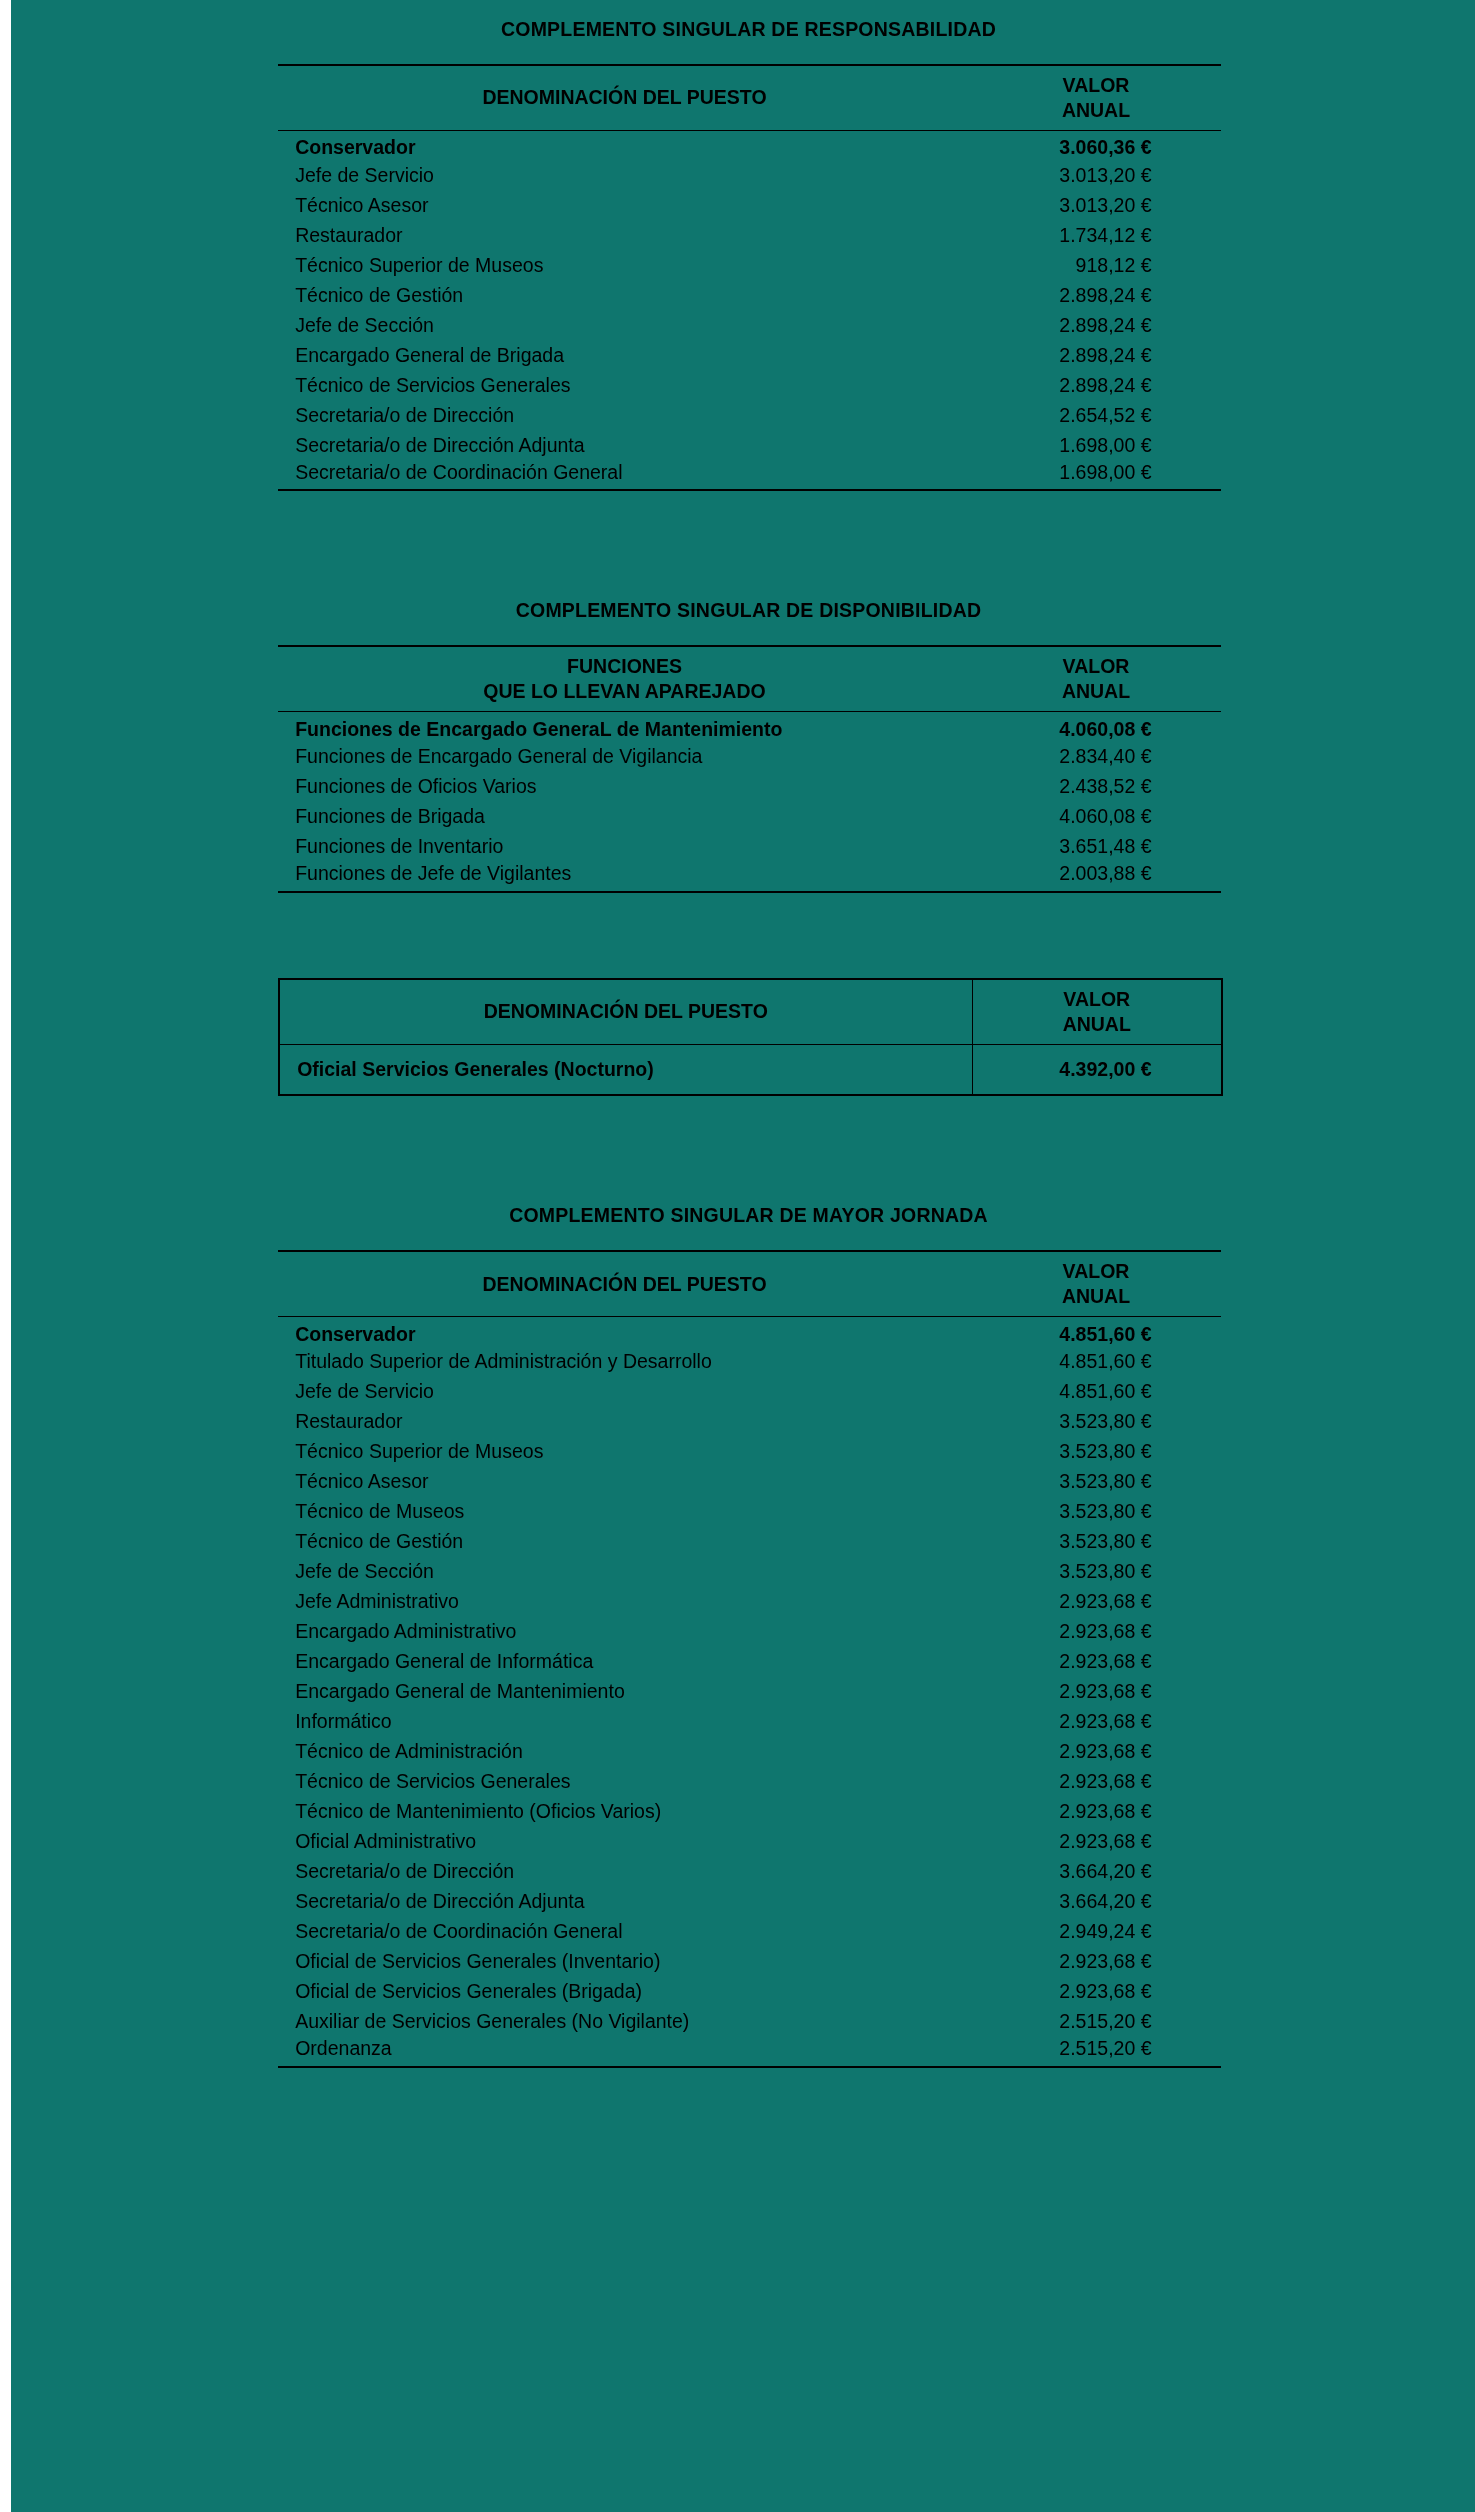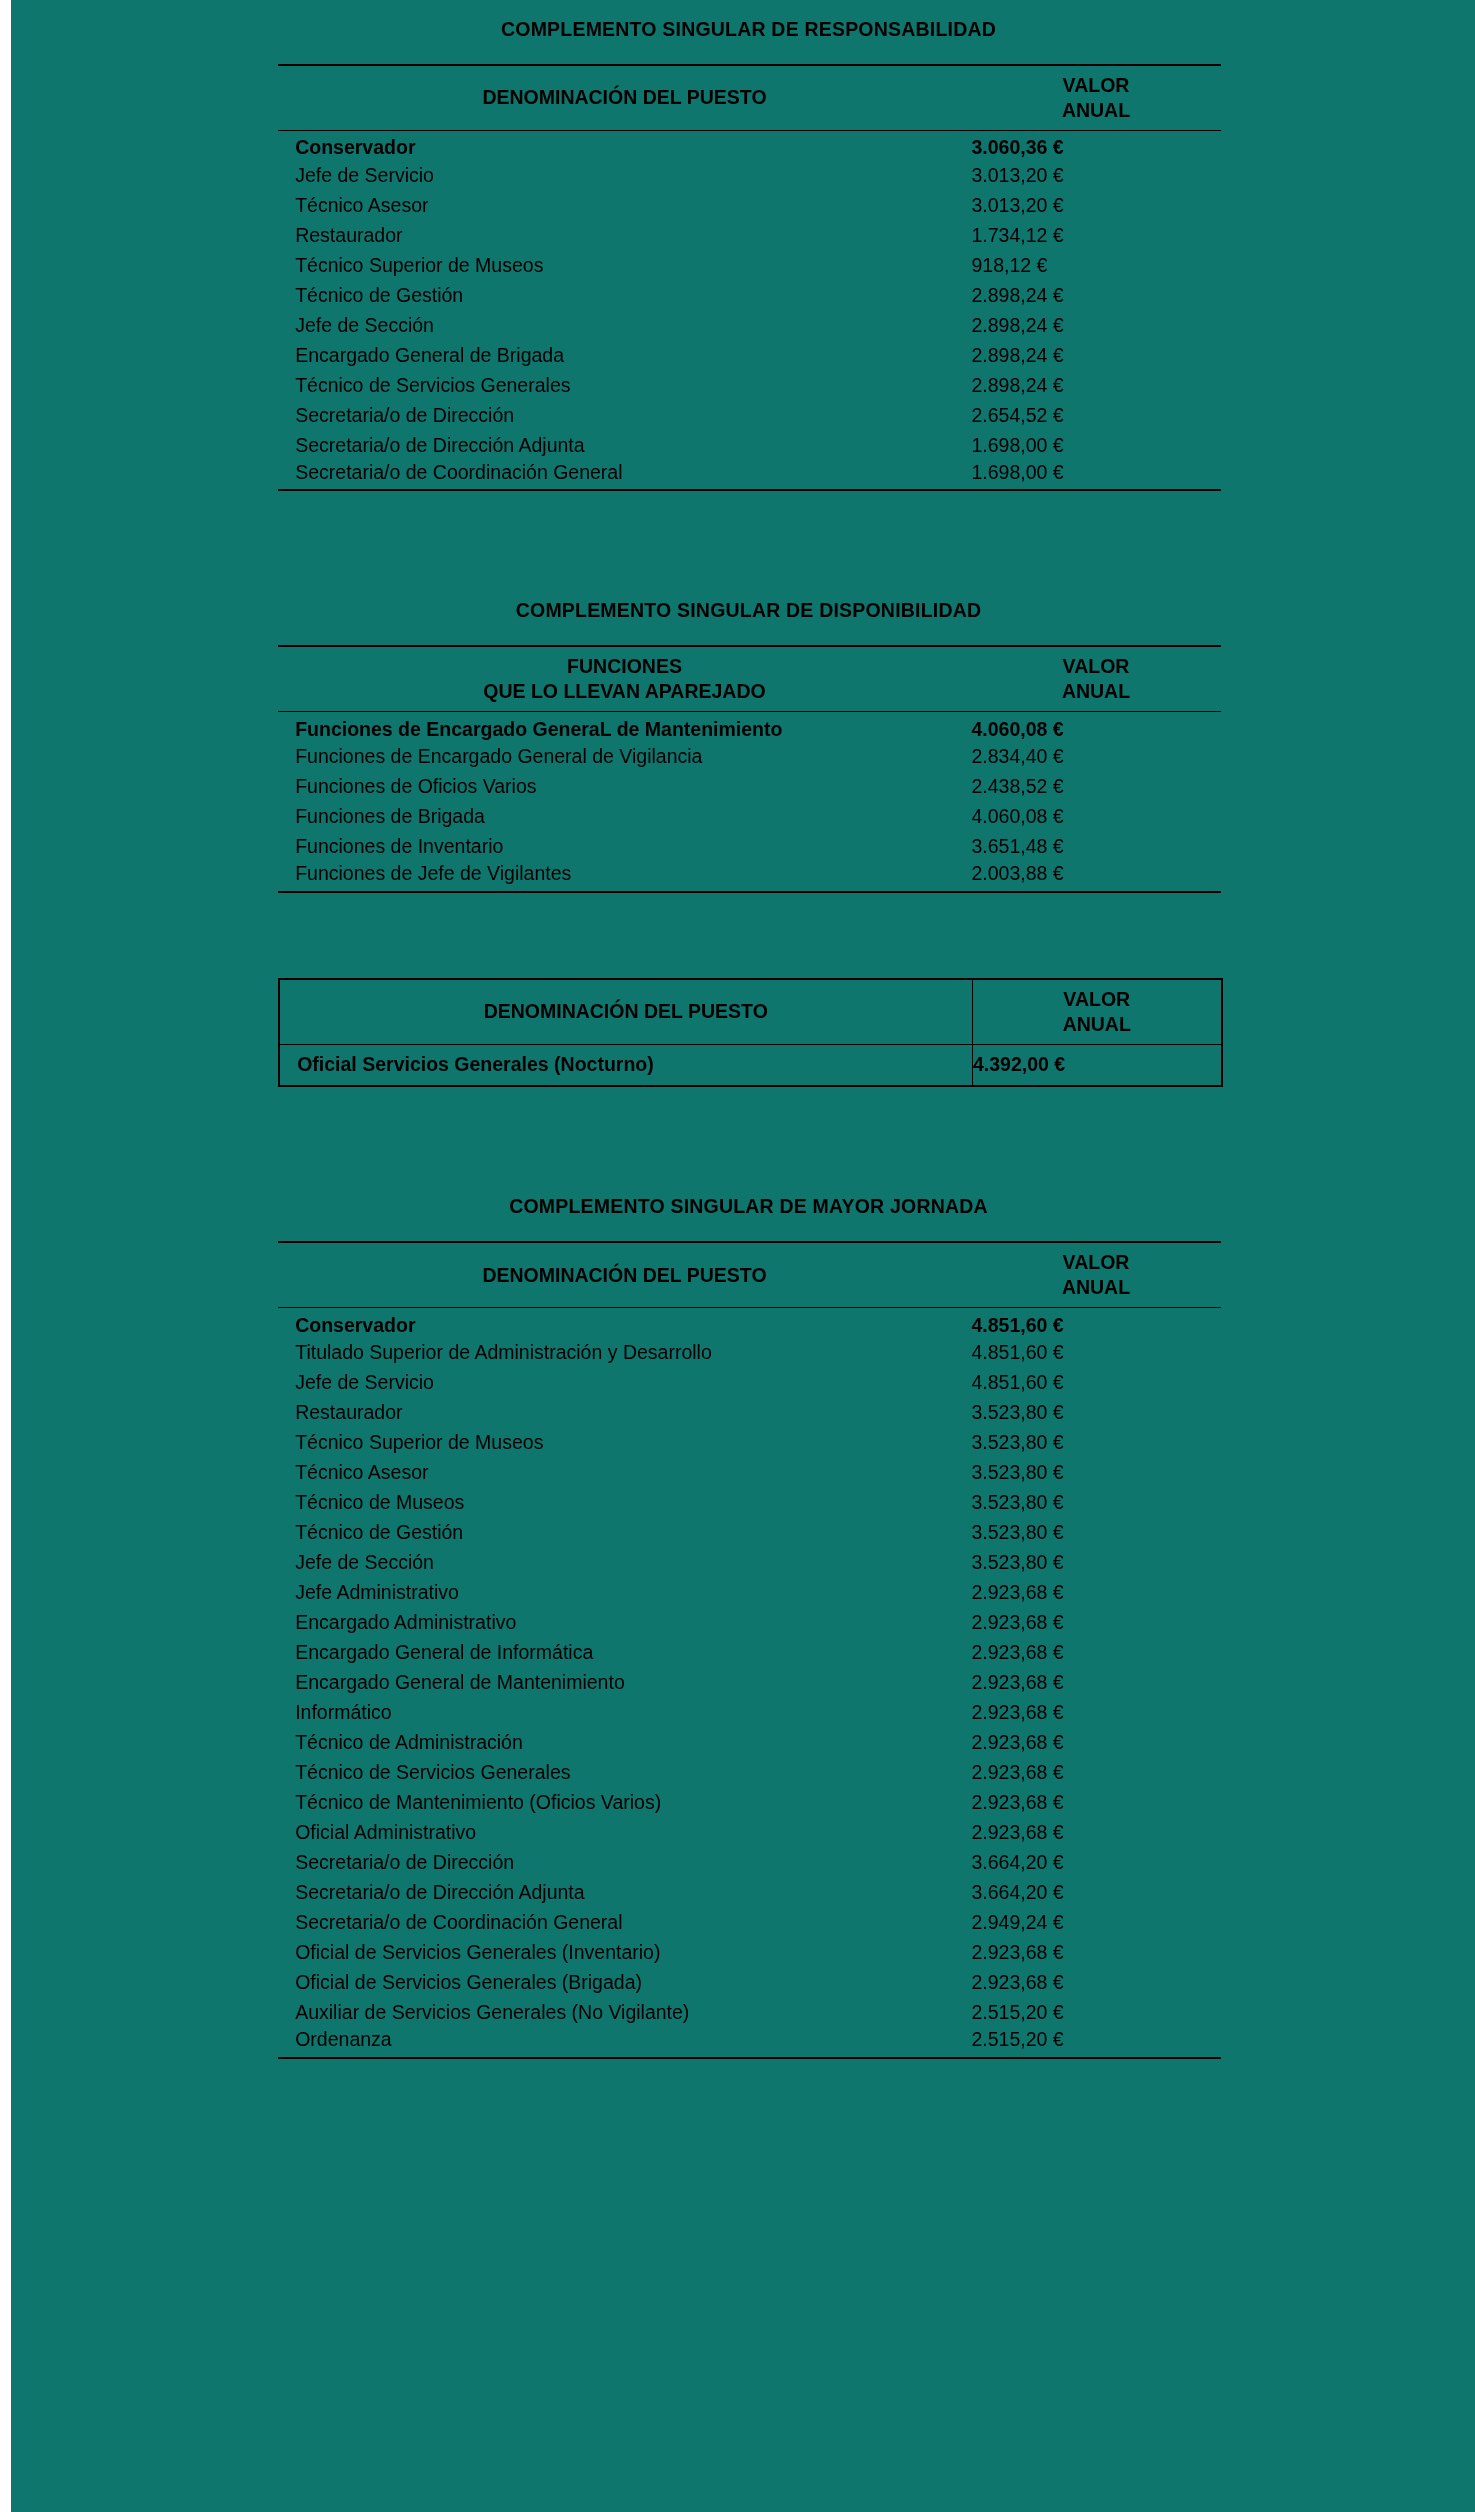--- a/index.html
+++ b/index.html
@@ -53,21 +53,21 @@
   }
 
   
   .boxed-table {
     border: 2.7px solid #000;
   }
   .boxed-table th,
   .boxed-table td {
     border: 1.8px solid #000;
   }
-  .boxed-table td { height: 42px; }
+  .boxed-table td { height: 51px; }
 
   th {
     font-size: 19.5px;
     font-weight: bold;
     text-align: center;
     vertical-align: middle;
     padding: 7px 0;
     line-height: 25px;
     white-space: pre-line;
   }
@@ -79,21 +79,21 @@
     vertical-align: middle;
     line-height: 23px;
   }
   tbody tr:first-child td { padding-top: 4.4px; font-weight: bold; }
   tbody tr:last-child td { padding-bottom: 4.4px; }
   .cell-name {
     text-align: left;
     padding-left: 17.7px;
   }
   .cell-value {
-    text-align: left;
+    text-align: right;
     padding-right: 69px;
   }
 </style>
 </head>
 <body>
 
 <div class="page">
   <div class="content">
 
     <section class="table-section sec-1">

